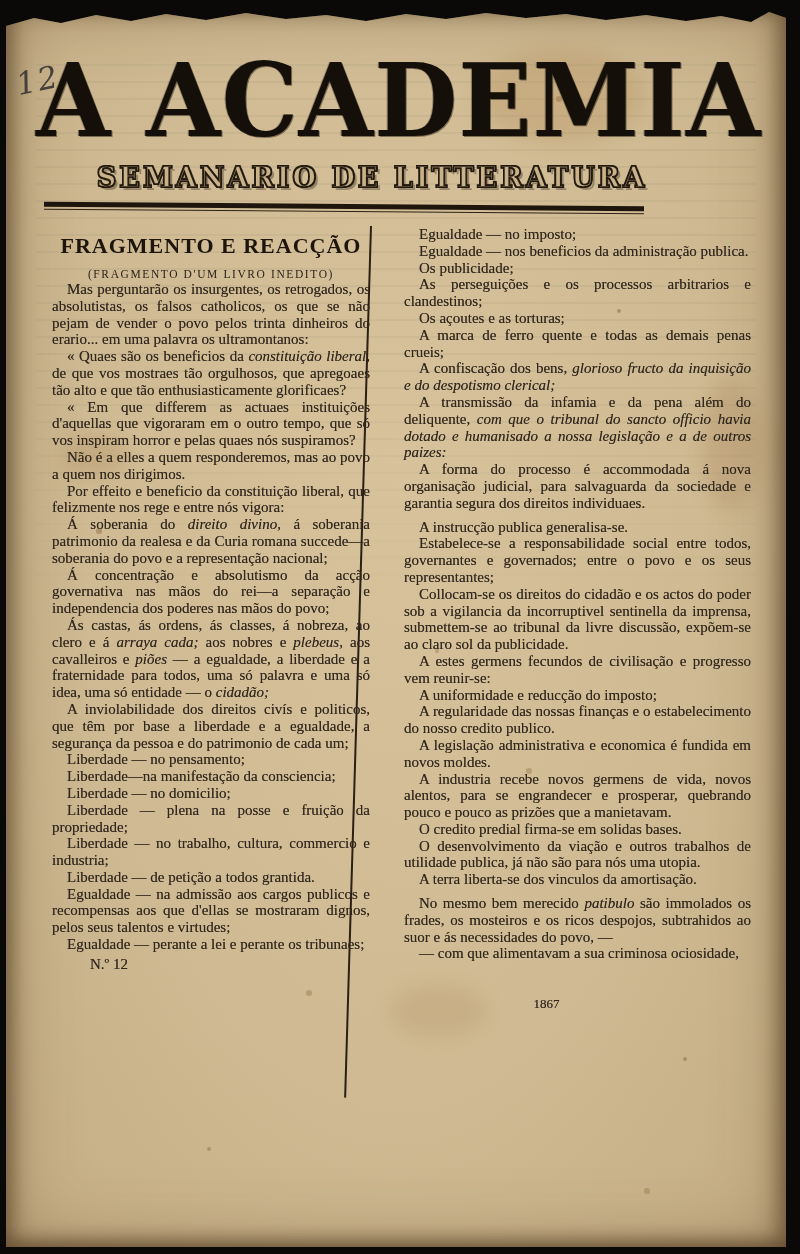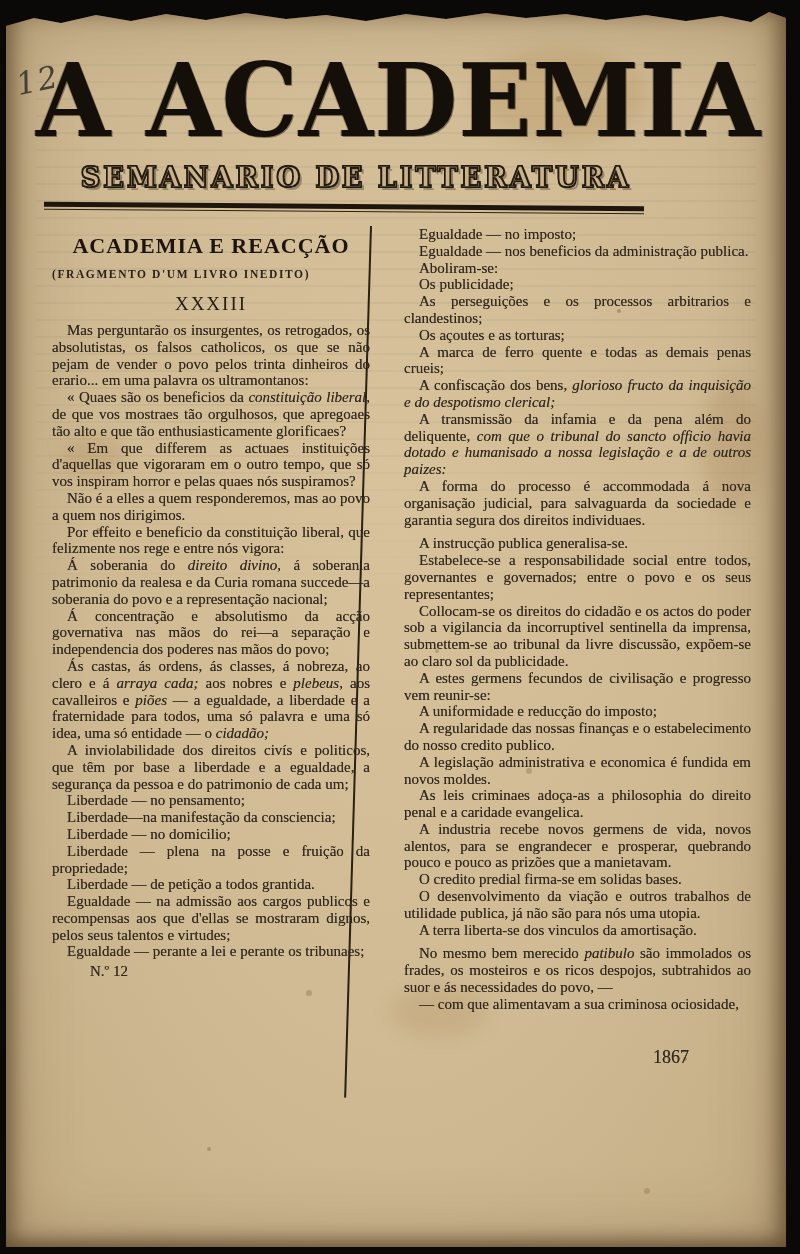--- a/index.html
+++ b/index.html
@@ -58,21 +58,21 @@
     color:#45403a;transform:rotate(-12deg);letter-spacing:2px;
   }
   .masthead{
     position:absolute;left:30px;top:40px;width:700px;text-align:center;
     font-family:"DejaVu Serif",serif;font-weight:bold;font-size:96px;line-height:1;
     letter-spacing:1px;color:#150f09;transform:scaleY(1.06);transform-origin:top center;
     text-shadow:1px 1px 0 rgba(21,15,9,.45), -1px 0 0 rgba(21,15,9,.30);
     white-space:nowrap;
   }
   .subtitle{
-    position:absolute;left:30px;top:152px;width:640px;text-align:center;
+    position:absolute;left:46px;top:152px;width:640px;text-align:center;
     font-family:"DejaVu Serif",serif;font-weight:bold;font-size:27px;
     letter-spacing:3px;color:#c9b289;
     -webkit-text-stroke:1.4px #241b10;
     text-shadow:
       -1px -1px 0 #241b10, 1px -1px 0 #241b10,
       -1px 1px 0 #241b10, 1px 1px 0 #241b10,
       3px 3px 0 rgba(36,27,16,.35);
     white-space:nowrap;
   }
   .rule-wrap{position:absolute;left:38px;top:194px;width:600px;transform:rotate(.45deg);}
@@ -85,40 +85,40 @@
     background:#2a2014;transform-origin:top center;transform:rotate(1.7deg);
   }
   .col{position:absolute;color:#2e251b;}
   .col-left{left:0;top:8px;width:318px;}
   .col-right{left:352px;top:0;width:347px;}
   .art-title{
     margin:0;text-align:center;font-family:"Liberation Serif",serif;
     font-weight:bold;font-size:22px;line-height:24px;letter-spacing:1px;color:#1d150c;
   }
   .art-sub{
-    margin:9px 0 0 0;font-size:11.5px;line-height:14px;
-    letter-spacing:1.6px;color:#2b221a;font-weight:bold;
+    margin:9px 0 0 0;text-align:center;font-size:11.5px;line-height:14px;
+    letter-spacing:1.6px;color:#2b221a;font-weight:normal;
   }
   .art-chapter{
     margin:13px 0 8px 0;text-align:center;font-size:19px;line-height:20px;
     letter-spacing:2px;color:#241b11;
   }
   .para{
     margin:0;text-indent:15px;text-align:justify;
     font-size:15px;line-height:16.8px;color:#30271d;
     text-shadow:0 0 .4px rgba(48,39,29,.6);
   }
   .para em{font-style:italic;}
   .para.gap{margin-top:7px;}
   .issue-number{
     margin-top:3px;padding-left:38px;font-size:15px;color:#30271d;
     text-shadow:0 0 .4px rgba(48,39,29,.6);
   }
   .year{
-    margin-top:34px;padding-right:62px;text-align:right;font-size:18px;color:#30271d;
+    margin-top:34px;padding-right:62px;text-align:center;font-size:13px;color:#30271d;
     text-shadow:0 0 .4px rgba(48,39,29,.6);
   }
 </style>
 </head>
 <body>
 
 <div class="paper">
 
   <div class="ghost"></div>
   <div class="stain stain-a"></div>
@@ -136,64 +136,62 @@
   <div class="rule-wrap">
     <div class="rule-thick"></div>
     <div class="rule-thin"></div>
   </div>
 
   <div class="divider"></div>
 
   <div class="columns">
 
     <div class="col col-left">
-      <h1 class="art-title">ACADEMIA E REACÇÃO</h1>
+      <h1 class="art-title">FRAGMENTO E REACÇÃO</h1>
       <div class="art-sub">(FRAGMENTO D'UM LIVRO INEDITO)</div>
-      <div class="art-chapter">XXXIII</div>
       <div>
           <p class="para"><span>Mas perguntarão os insurgentes, os retrogados, os absolutistas, os falsos catholicos, os que se não pejam de vender o povo pelos trinta dinheiros do erario... em uma palavra os ultramontanos:</span></p>
           <p class="para"><span>« Quaes são os beneficios da </span><em>constituição liberal,</em><span> de que vos mostraes tão orgulhosos, que apregoaes tão alto e que tão enthusiasticamente glorificaes?</span></p>
           <p class="para"><span>« Em que differem as actuaes instituições d'aquellas que vigoraram em o outro tempo, que só vos inspiram horror e pelas quaes nós suspiramos?</span></p>
           <p class="para"><span>Não é a elles a quem responderemos, mas ao povo a quem nos dirigimos.</span></p>
           <p class="para"><span>Por effeito e beneficio da constituição liberal, que felizmente nos rege e entre nós vigora:</span></p>
           <p class="para"><span>Á soberania do </span><em>direito divino,</em><span> á soberania patrimonio da realesa e da Curia romana succede—a soberania do povo e a representação nacional;</span></p>
           <p class="para"><span>Á concentração e absolutismo da acção governativa nas mãos do rei—a separação e independencia dos poderes nas mãos do povo;</span></p>
           <p class="para"><span>Ás castas, ás ordens, ás classes, á nobreza, ao clero e á </span><em>arraya cada;</em><span> aos nobres e </span><em>plebeus,</em><span> aos cavalleiros e </span><em>piões</em><span> — a egualdade, a liberdade e a fraternidade para todos, uma só palavra e uma só idea, uma só entidade — o </span><em>cidadão;</em></p>
           <p class="para"><span>A inviolabilidade dos direitos civís e politicos, que têm por base a liberdade e a egualdade, a segurança da pessoa e do patrimonio de cada um;</span></p>
           <p class="para"><span>Liberdade — no pensamento;</span></p>
           <p class="para"><span>Liberdade—na manifestação da consciencia;</span></p>
           <p class="para"><span>Liberdade — no domicilio;</span></p>
           <p class="para"><span>Liberdade — plena na posse e fruição da propriedade;</span></p>
+          <p class="para"><span>Liberdade — no trabalho, cultura, commercio e industria;</span></p>
           <p class="para"><span>Liberdade — de petição a todos grantida.</span></p>
           <p class="para"><span>Egualdade — na admissão aos cargos publicos e recompensas aos que d'ellas se mostraram dignos, pelos seus talentos e virtudes;</span></p>
           <p class="para"><span>Egualdade — perante a lei e perante os tribunaes;</span></p>
         </div>
       <div class="issue-number">N.º 12</div>
     </div>
 
     <div class="col col-right">
       <div>
           <p class="para"><span>Egualdade — no imposto;</span></p>
           <p class="para"><span>Egualdade — nos beneficios da administração publica.</span></p>
-          <p class="para"><span>Aboliram-se:</span></p>
           <p class="para"><span>Os publicidade;</span></p>
           <p class="para"><span>As perseguições e os processos arbitrarios e clandestinos;</span></p>
           <p class="para"><span>Os açoutes e as torturas;</span></p>
           <p class="para"><span>A marca de ferro quente e todas as demais penas crueis;</span></p>
           <p class="para"><span>A confiscação dos bens, </span><em>glorioso fructo da inquisição e do despotismo clerical;</em></p>
           <p class="para"><span>A transmissão da infamia e da pena além do deliquente, </span><em>com que o tribunal do sancto officio havia dotado e humanisado a nossa legislação e a de outros paizes:</em></p>
           <p class="para"><span>A forma do processo é accommodada á nova organisação judicial, para salvaguarda da sociedade e garantia segura dos direitos individuaes.</span></p>
           <p class="para gap"><span>A instrucção publica generalisa-se.</span></p>
           <p class="para"><span>Estabelece-se a responsabilidade social entre todos, governantes e governados; entre o povo e os seus representantes;</span></p>
           <p class="para"><span>Collocam-se os direitos do cidadão e os actos do poder sob a vigilancia da incorruptivel sentinella da imprensa, submettem-se ao tribunal da livre discussão, expõem-se ao claro sol da publicidade.</span></p>
           <p class="para"><span>A estes germens fecundos de civilisação e progresso vem reunir-se:</span></p>
           <p class="para"><span>A uniformidade e reducção do imposto;</span></p>
           <p class="para"><span>A regularidade das nossas finanças e o estabelecimento do nosso credito publico.</span></p>
           <p class="para"><span>A legislação administrativa e economica é fundida em novos moldes.</span></p>
-          <p class="para"><span>As leis criminaes adoça-as a philosophia do direito penal e a caridade evangelica.</span></p>
           <p class="para"><span>A industria recebe novos germens de vida, novos alentos, para se engrandecer e prosperar, quebrando pouco e pouco as prizões que a manietavam.</span></p>
           <p class="para"><span>O credito predial firma-se em solidas bases.</span></p>
           <p class="para"><span>O desenvolvimento da viação e outros trabalhos de utilidade publica, já não são para nós uma utopia.</span></p>
           <p class="para"><span>A terra liberta-se dos vinculos da amortisação.</span></p>
           <p class="para gap"><span>No mesmo bem merecido </span><em>patibulo</em><span> são immolados os frades, os mosteiros e os ricos despojos, subtrahidos ao suor e ás necessidades do povo, —</span></p>
           <p class="para"><span>— com que alimentavam a sua criminosa ociosidade,</span></p>
         </div>
       <div class="year">1867</div>
     </div>
 

